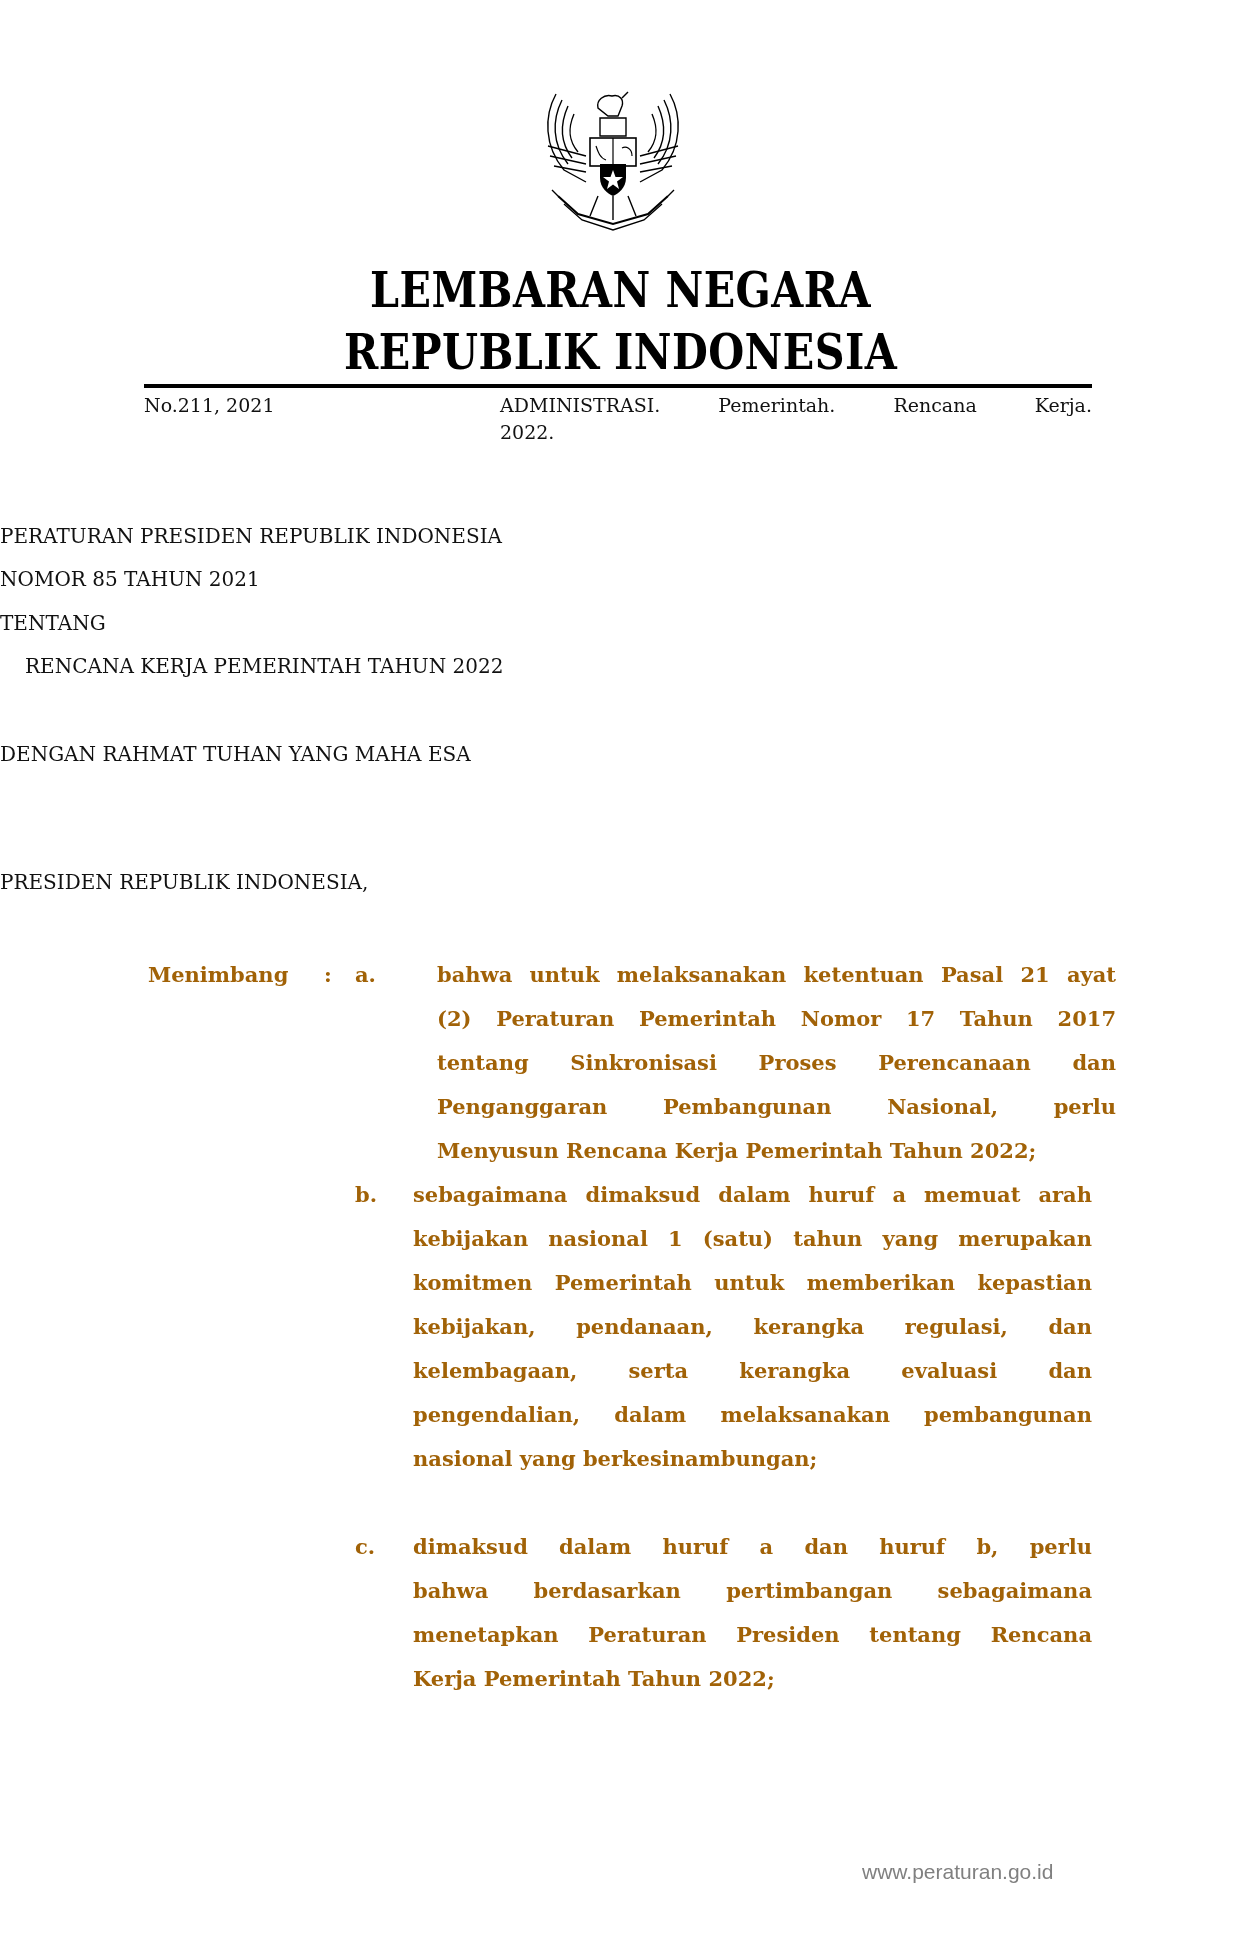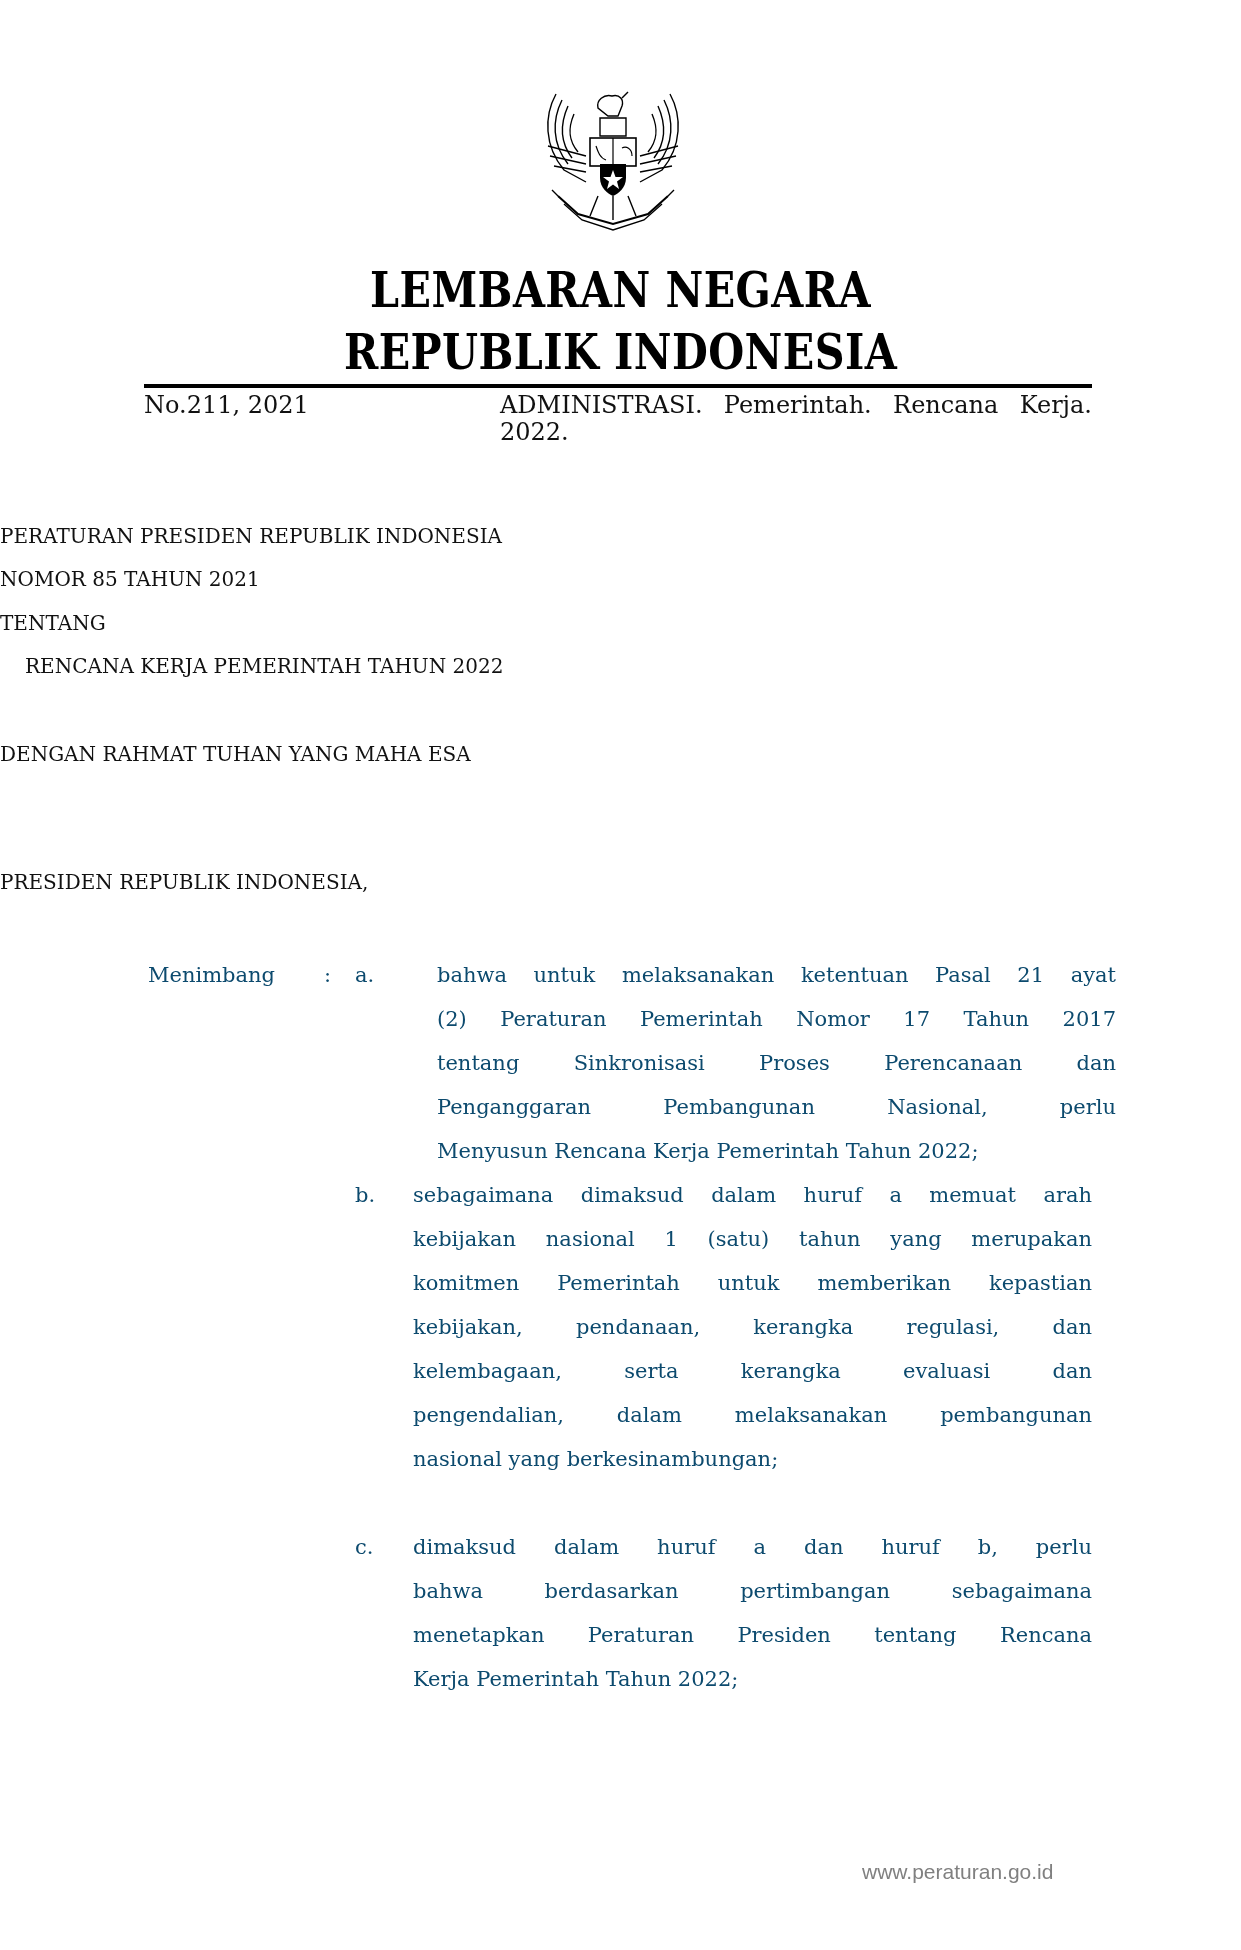--- a/index.html
+++ b/index.html
@@ -1,23 +1,23 @@
 <!DOCTYPE html>
 <html><head>
 <meta charset="utf-8">
 <style>
   html, body { margin:0; padding:0; background:#ffffff; }
   body { width:1241px; height:1950px; position:relative; overflow:hidden; color:#111; font-family:"DejaVu Serif", serif; }
   .abs { position:absolute; }
   .emblem { left:538px; top:86px; width:150px; height:156px; }
   .title { left:0; width:1241px; text-align:center; font-family:"DejaVu Serif", serif; font-weight:bold; font-size:48px; letter-spacing:0.5px; line-height:56px; color:#000; transform:scaleX(0.86); }
   .rule { left:144px; top:384px; width:948px; height:4px; background:#000; }
-  .meta { font-size:24px; line-height:24px; color:#111; }
+  .meta { font-size:19px; line-height:24px; color:#111; }
   .center-line { left:0; width:1241px; text-align:left; font-size:20px; color:#111; letter-spacing:0px; }
-  .body-text { font-size:21px; line-height:44px; text-align:justify; text-align-last:justify; color:#0c4a6e; }
+  .body-text { font-size:21px; line-height:44px; text-align:justify; text-align-last:justify; color:#a16207;font-weight:bold; }
   .last { text-align-last:left; }
   .footer { left:862px; top:1860px; font-family:"Liberation Sans", sans-serif; font-size:21px; color:#808080; }
   .block { left:413px; width:679px; }
 </style>
 </head>
 <body>
 
 <div class="abs emblem">
   <svg width="150" height="156" viewBox="0 0 150 156">
     <g fill="none" stroke="#000" stroke-width="1.4">

